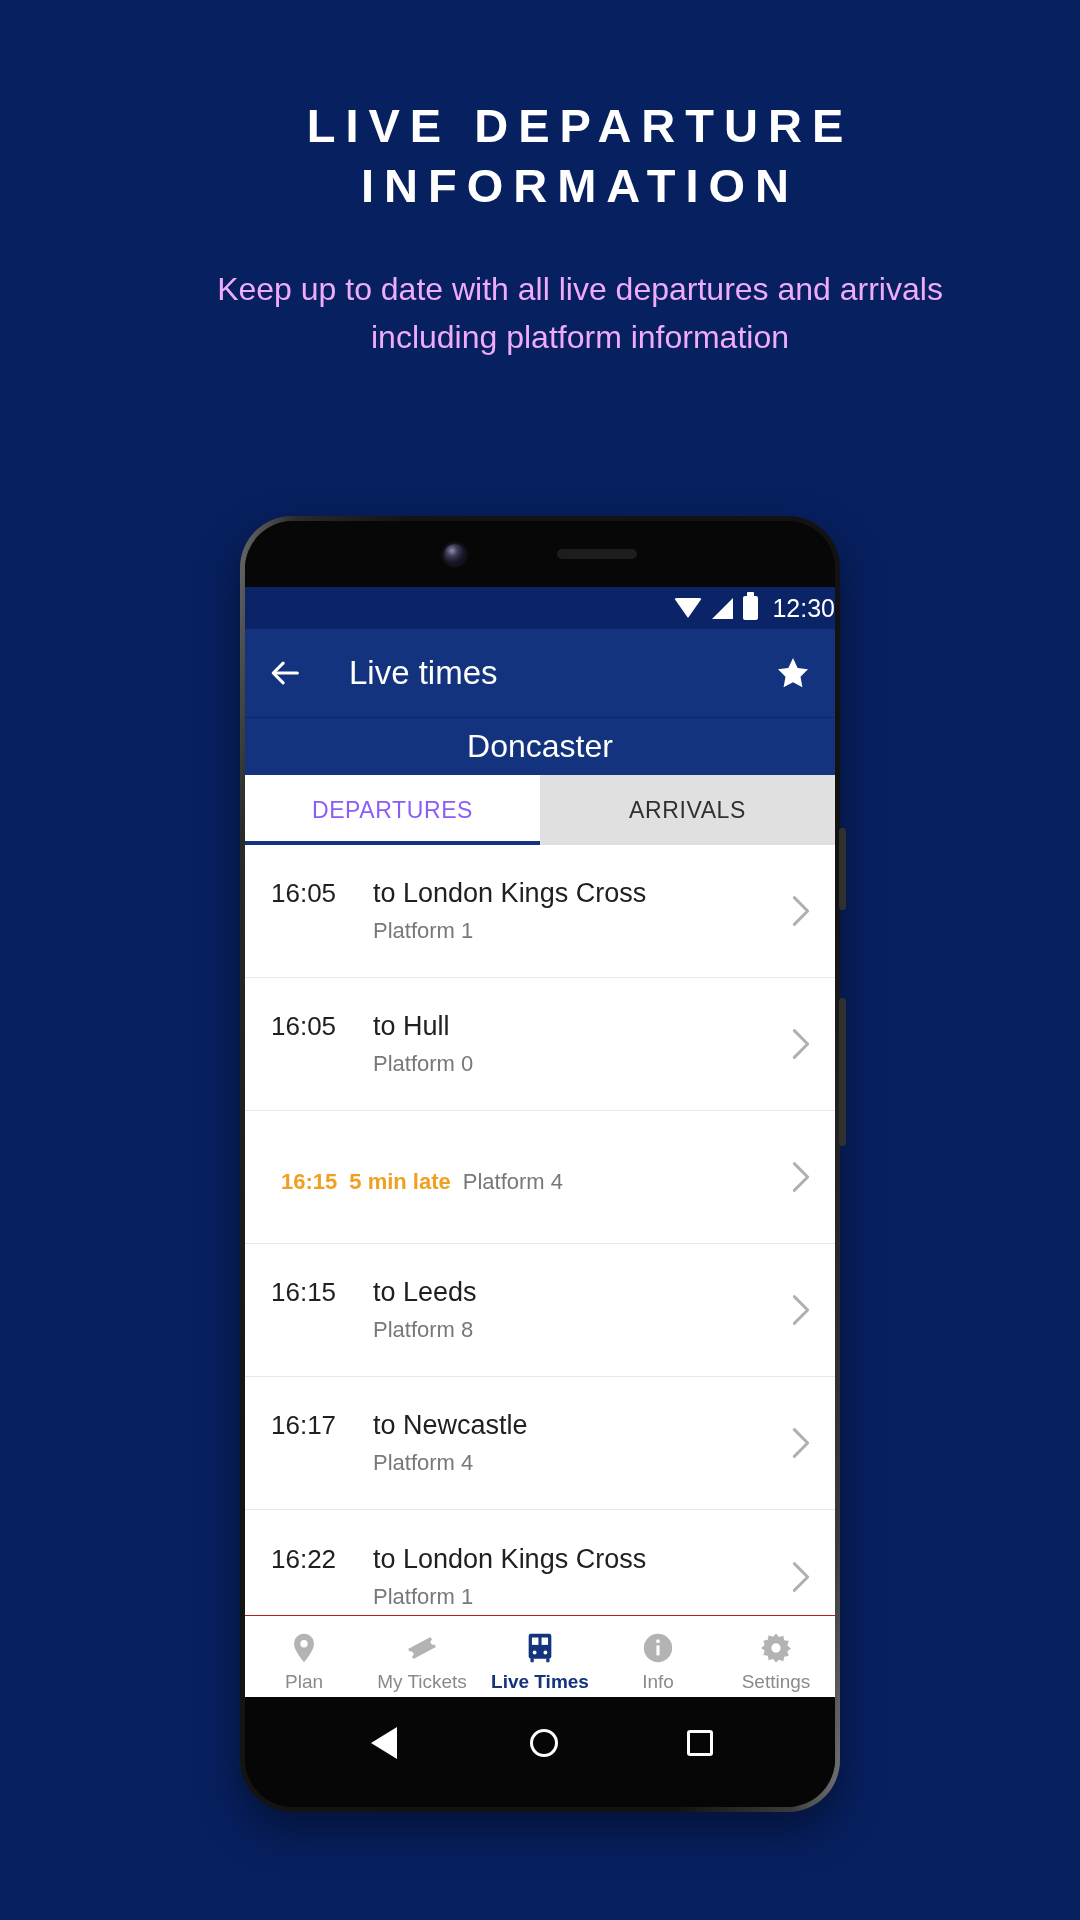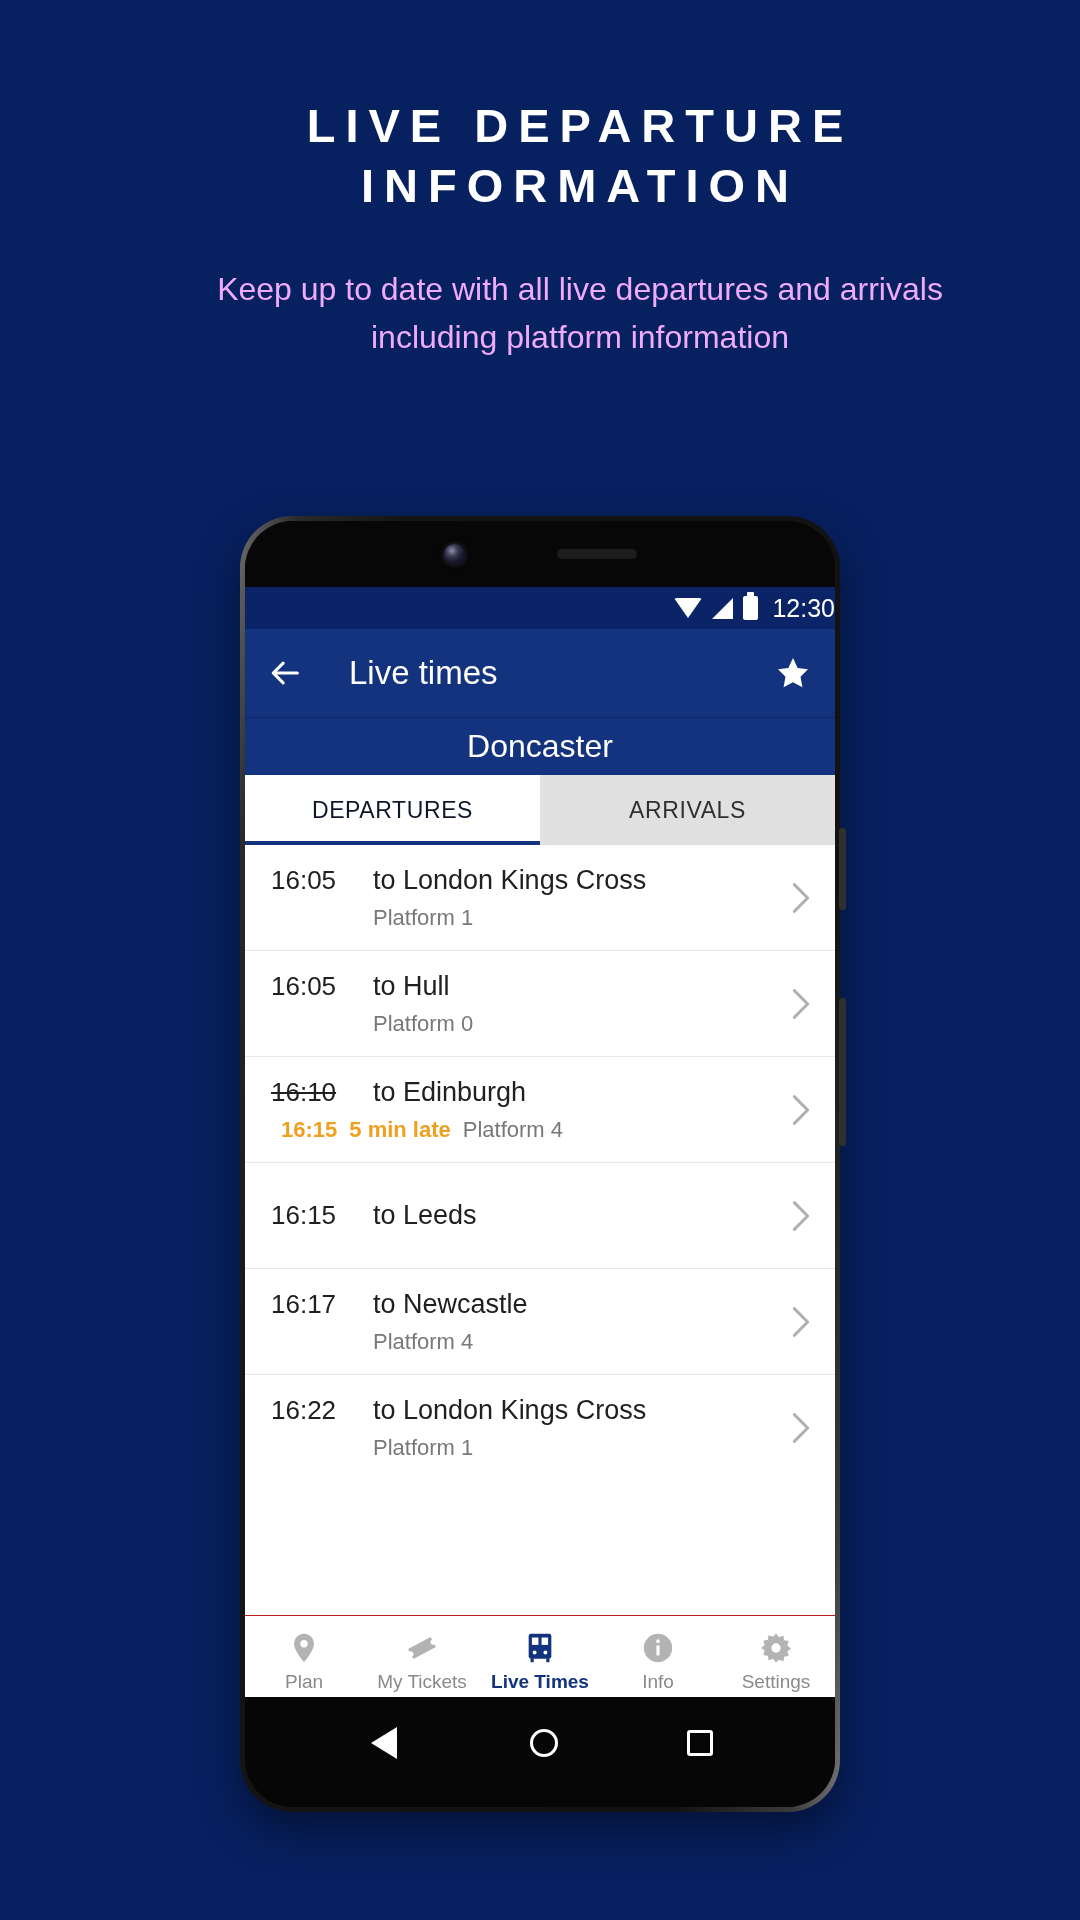--- a/index.html
+++ b/index.html
@@ -236,39 +236,39 @@
     justify-content: center;
     font-size: 23px;
     font-weight: 500;
     letter-spacing: 0.6px;
     color: #303030;
     background: #e0e0e0;
     position: relative;
   }
   .tab.active {
     background: #ffffff;
-    color: #0f172a;
+    color: #8b5cf6;
   }
   .tab.active::after {
     content: "";
     position: absolute;
     left: 0; bottom: 0;
     width: 100%;
     height: 4px;
     background: #13337e;
   }
 
   
   .list {
     flex: 1;
     background: #ffffff;
     overflow: hidden;
   }
   .row {
-    height: 106px;
+    height: 133px;
     padding: 0 24px 0 26px;
     border-bottom: 1px solid #e8e8e8;
     display: flex;
     align-items: center;
   }
   .row:last-child { border-bottom: none; }
   .row-main { flex: 1; }
   .row-line1 {
     display: flex;
     align-items: baseline;
@@ -419,40 +419,39 @@
               <span class="row-platform">Platform 0</span>
             </div>
           </div>
           <svg class="chev" viewBox="0 0 12 20" fill="none" stroke="#b0b0b0" stroke-width="1.8" stroke-linecap="round" stroke-linejoin="round">
               <polyline points="2,2 10,10 2,18"></polyline>
             </svg>
         </div>
 
         <div class="row">
           <div class="row-main">
-            <div class="row-line1">
-              <span class="row-time struck">16:10</span>
-              <span class="row-dest">to Edinburgh</span>
-            </div>
             <div class="row-line2 indent">
               <span class="row-newtime">16:15</span>
               <span class="row-late">5 min late</span>
               <span class="row-platform">Platform 4</span>
             </div>
           </div>
           <svg class="chev" viewBox="0 0 12 20" fill="none" stroke="#b0b0b0" stroke-width="1.8" stroke-linecap="round" stroke-linejoin="round">
               <polyline points="2,2 10,10 2,18"></polyline>
             </svg>
         </div>
 
         <div class="row">
           <div class="row-main">
             <div class="row-line1">
               <span class="row-time">16:15</span>
               <span class="row-dest">to Leeds</span>
+            </div>
+            <div class="row-line2">
+              <span class="row-platform">Platform 8</span>
             </div>
           </div>
           <svg class="chev" viewBox="0 0 12 20" fill="none" stroke="#b0b0b0" stroke-width="1.8" stroke-linecap="round" stroke-linejoin="round">
               <polyline points="2,2 10,10 2,18"></polyline>
             </svg>
         </div>
 
         <div class="row">
           <div class="row-main">
             <div class="row-line1">

